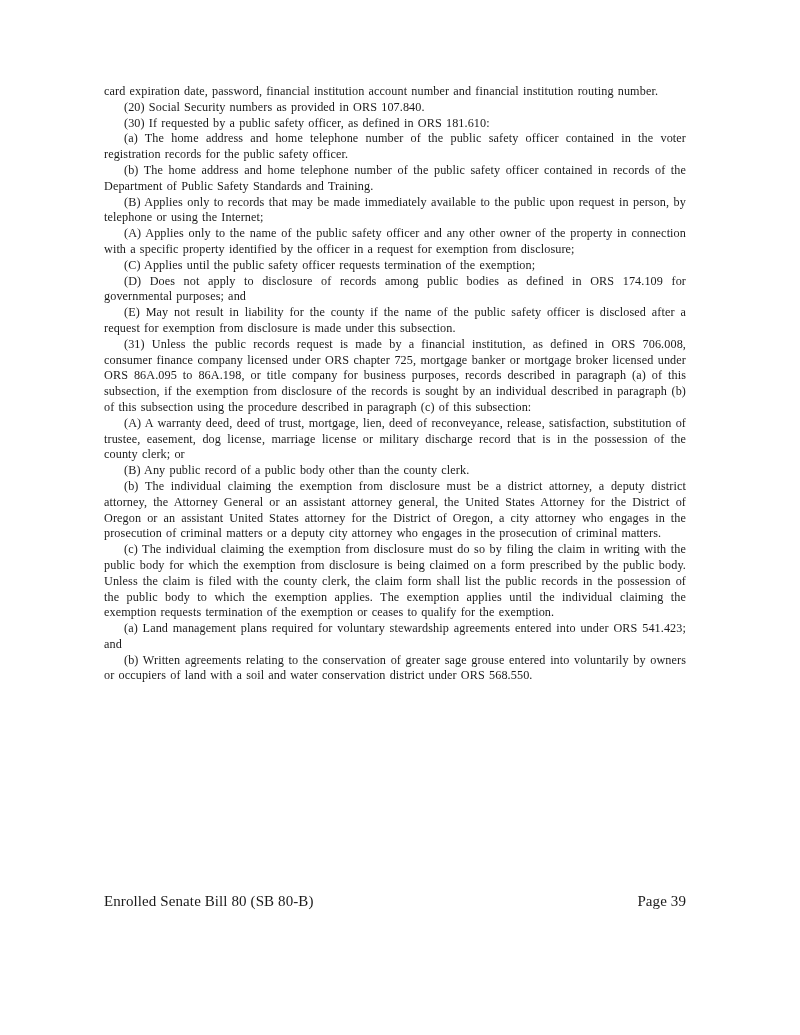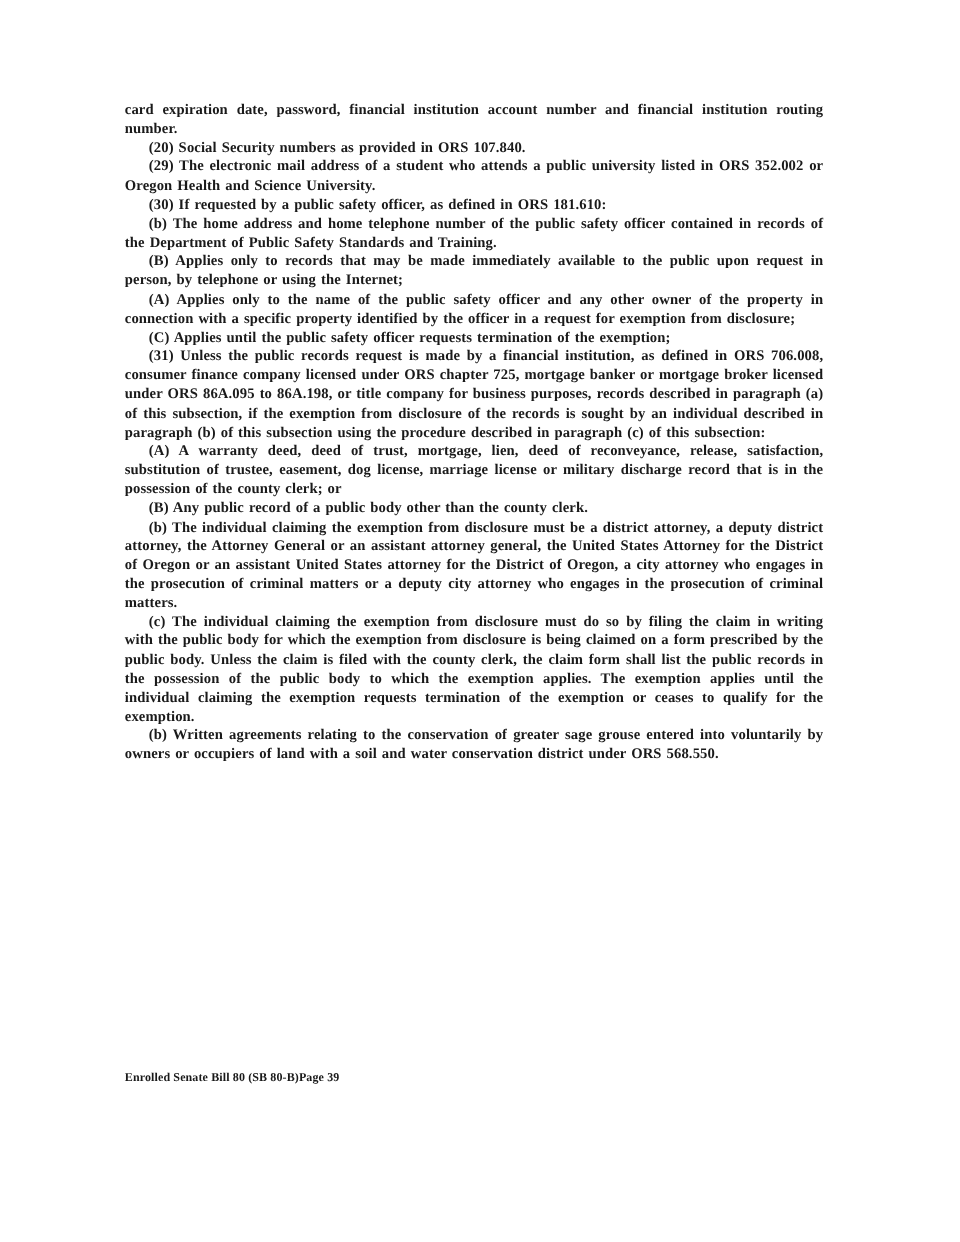--- a/index.html
+++ b/index.html
@@ -11,21 +11,20 @@
     height: 1035px;
     background: #ffffff;
     position: relative;
     overflow: hidden;
     font-family: "Liberation Serif", "DejaVu Serif", serif;
     color: #1a1a1a;
   }
   .page {
     position: absolute;
     inset: 0;
-    font-weight: bold;
   }
   .body-text {
     position: absolute;
     left: 104px;
     top: 84px;
     width: 582px;
   }
   .body-text p {
     margin: 0;
     font-size: 12.2px;
@@ -37,44 +36,47 @@
   }
   .body-text p.no-indent {
     text-indent: 0;
   }
   .footer {
     position: absolute;
     left: 104px;
     top: 893px;
     width: 582px;
     display: flex;
-    justify-content: flex-start;
-    font-size: 10px;
+    justify-content: space-between;
+    font-size: 15px;
     letter-spacing: 0.1px;
   }
 </style>
 </head>
 <body>
 
 <div class="page">
 
   <div class="body-text">
     <p class="no-indent">card expiration date, password, financial institution account number and financial institution routing number.</p>
     <p>(20) Social Security numbers as provided in ORS 107.840.</p>
-    <p>(29) The electronic mail address of a student who attends a public university listed in ORS 352.002 or Oregon Health and Science University.</p>
     <p>(30) If requested by a public safety officer, as defined in ORS 181.610:</p>
+    <p>(a) The home address and home telephone number of the public safety officer contained in the voter registration records for the public safety officer.</p>
     <p>(b) The home address and home telephone number of the public safety officer contained in records of the Department of Public Safety Standards and Training.</p>
     <p>(B) Applies only to records that may be made immediately available to the public upon request in person, by telephone or using the Internet;</p>
     <p>(A) Applies only to the name of the public safety officer and any other owner of the property in connection with a specific property identified by the officer in a request for exemption from disclosure;</p>
     <p>(C) Applies until the public safety officer requests termination of the exemption;</p>
+    <p>(D) Does not apply to disclosure of records among public bodies as defined in ORS 174.109 for governmental purposes; and</p>
+    <p>(E) May not result in liability for the county if the name of the public safety officer is disclosed after a request for exemption from disclosure is made under this subsection.</p>
     <p>(31) Unless the public records request is made by a financial institution, as defined in ORS 706.008, consumer finance company licensed under ORS chapter 725, mortgage banker or mortgage broker licensed under ORS 86A.095 to 86A.198, or title company for business purposes, records described in paragraph (a) of this subsection, if the exemption from disclosure of the records is sought by an individual described in paragraph (b) of this subsection using the procedure described in paragraph (c) of this subsection:</p>
     <p>(A) A warranty deed, deed of trust, mortgage, lien, deed of reconveyance, release, satisfaction, substitution of trustee, easement, dog license, marriage license or military discharge record that is in the possession of the county clerk; or</p>
     <p>(B) Any public record of a public body other than the county clerk.</p>
     <p>(b) The individual claiming the exemption from disclosure must be a district attorney, a deputy district attorney, the Attorney General or an assistant attorney general, the United States Attorney for the District of Oregon or an assistant United States attorney for the District of Oregon, a city attorney who engages in the prosecution of criminal matters or a deputy city attorney who engages in the prosecution of criminal matters.</p>
     <p>(c) The individual claiming the exemption from disclosure must do so by filing the claim in writing with the public body for which the exemption from disclosure is being claimed on a form prescribed by the public body. Unless the claim is filed with the county clerk, the claim form shall list the public records in the possession of the public body to which the exemption applies. The exemption applies until the individual claiming the exemption requests termination of the exemption or ceases to qualify for the exemption.</p>
+    <p>(a) Land management plans required for voluntary stewardship agreements entered into under ORS 541.423; and</p>
     <p>(b) Written agreements relating to the conservation of greater sage grouse entered into voluntarily by owners or occupiers of land with a soil and water conservation district under ORS 568.550.</p>
   </div>
 
   <div class="footer">
     <span>Enrolled Senate Bill 80 (SB 80-B)</span>
     <span>Page 39</span>
   </div>
 
 </div>
 

